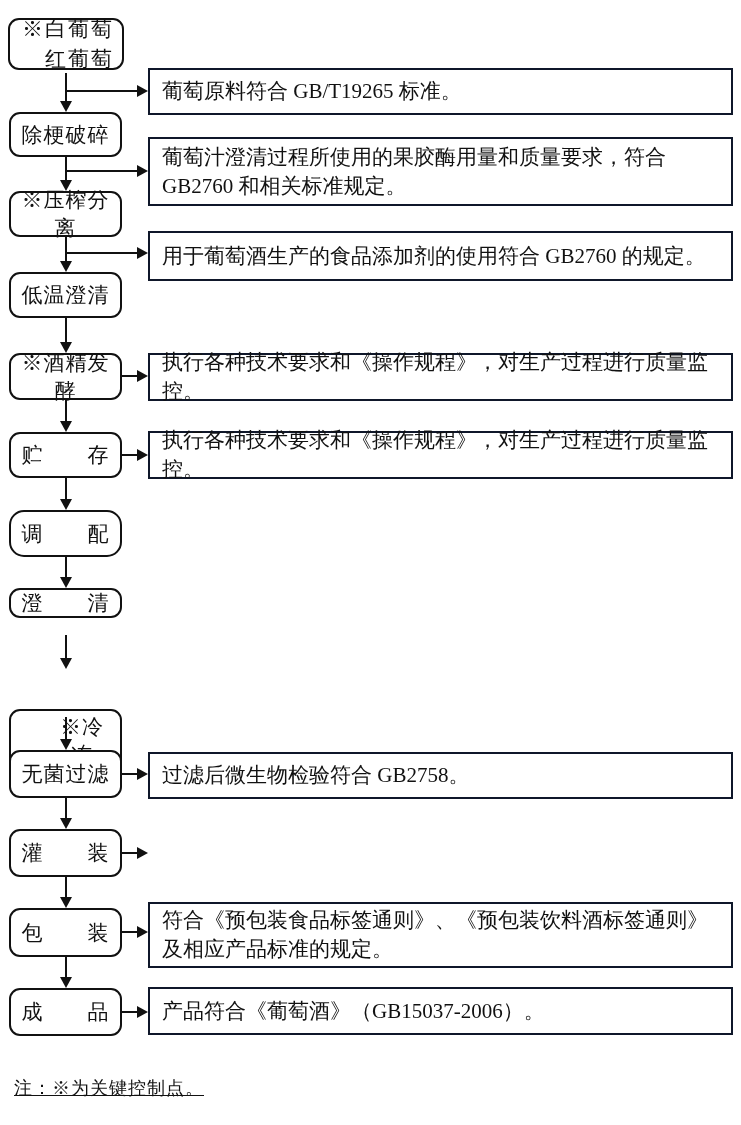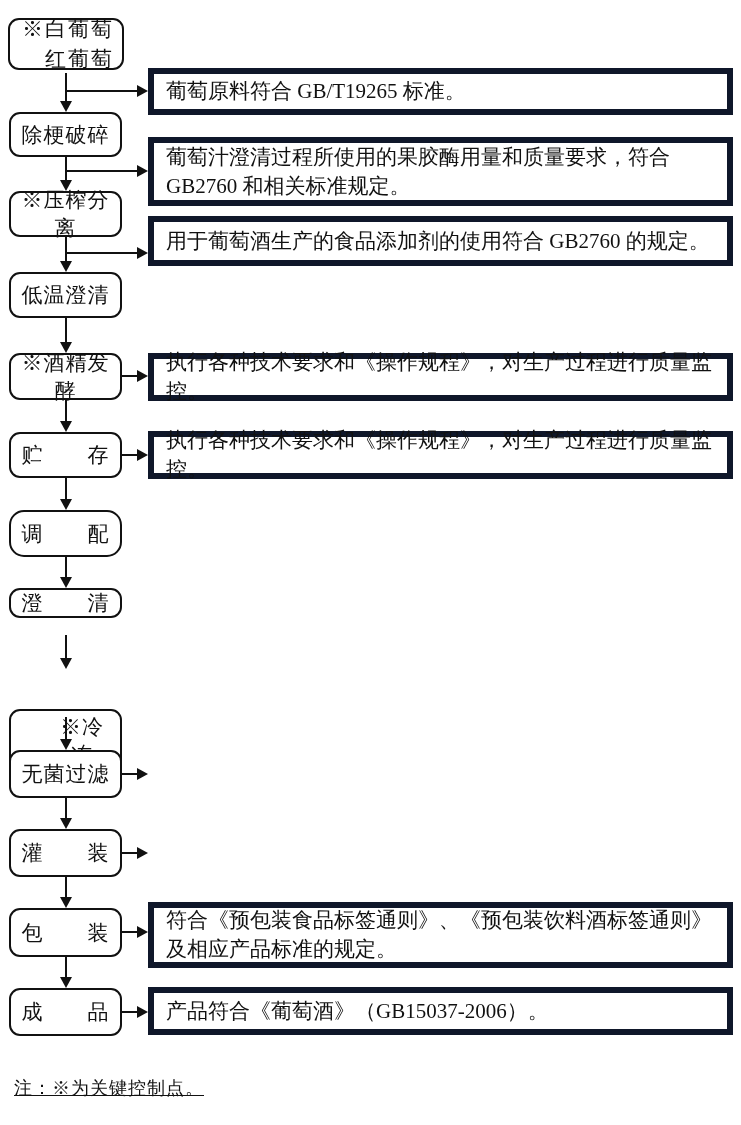--- a/index.html
+++ b/index.html
@@ -13,21 +13,21 @@
     border:2px solid #111;border-radius:11px;background:#fff;
     display:flex;align-items:center;justify-content:center;
     font-size:21px;text-align:center;letter-spacing:1px;
   }
   .step-first{
     left:8px;width:116px;justify-content:flex-start;text-align:left;
     padding-left:12px;white-space:pre-line;line-height:30px;letter-spacing:2px;
   }
   .note{
     position:absolute;left:148px;width:585px;box-sizing:border-box;
-    border:6px solid #0f172a;background:#fff;
+    border:2px solid #0f172a;background:#fff;
     display:flex;align-items:center;
     padding:2px 12px;font-size:21px;line-height:29px;text-align:left;
   }
   .varrow{position:absolute;left:60px;width:13px;}
   .varrow .line{position:absolute;left:5px;top:0;width:2px;height:calc(100% - 10px);background:#111;}
   .varrow .head{position:absolute;left:0;bottom:0;width:0;height:0;
     border-left:6.5px solid transparent;border-right:6.5px solid transparent;border-top:11px solid #111;}
   .harrow{position:absolute;height:13px;}
   .harrow .line{position:absolute;top:5px;left:0;height:2px;width:calc(100% - 9px);background:#111;}
   .harrow .head{position:absolute;right:0;top:0;width:0;height:0;
@@ -136,21 +136,22 @@
       <div class="line"></div>
       <div class="head"></div>
     </div>
   <div class="harrow" style="top:1006px;left:122px;width:26px;">
       <div class="line"></div>
       <div class="head"></div>
     </div>
 
   <div class="note" style="top:68px;height:47px;">葡萄原料符合 GB/T19265 标准。</div>
   <div class="note" style="top:137px;height:69px;">葡萄汁澄清过程所使用的果胶酶用量和质量要求，符合 GB2760 和相关标准规定。</div>
-  <div class="note" style="top:216px;height:50px;">用于葡萄酒生产的食品添加剂的使用符合 GB2760 的规定。</div>
+  <div class="note" style="top:231px;height:50px;">用于葡萄酒生产的食品添加剂的使用符合 GB2760 的规定。</div>
   <div class="note" style="top:353px;height:48px;">执行各种技术要求和《操作规程》，对生产过程进行质量监控。</div>
   <div class="note" style="top:431px;height:48px;">执行各种技术要求和《操作规程》，对生产过程进行质量监控。</div>
+  <div class="note" style="top:752px;height:47px;">过滤后微生物检验符合 GB2758。</div>
   <div class="note" style="top:902px;height:66px;">符合《预包装食品标签通则》、《预包装饮料酒标签通则》及相应产品标准的规定。</div>
   <div class="note" style="top:987px;height:48px;">产品符合《葡萄酒》（GB15037-2006）。</div>
 
   <div class="footnote">注：※为关键控制点。</div>
 
 </div>
 
 </body></html>

